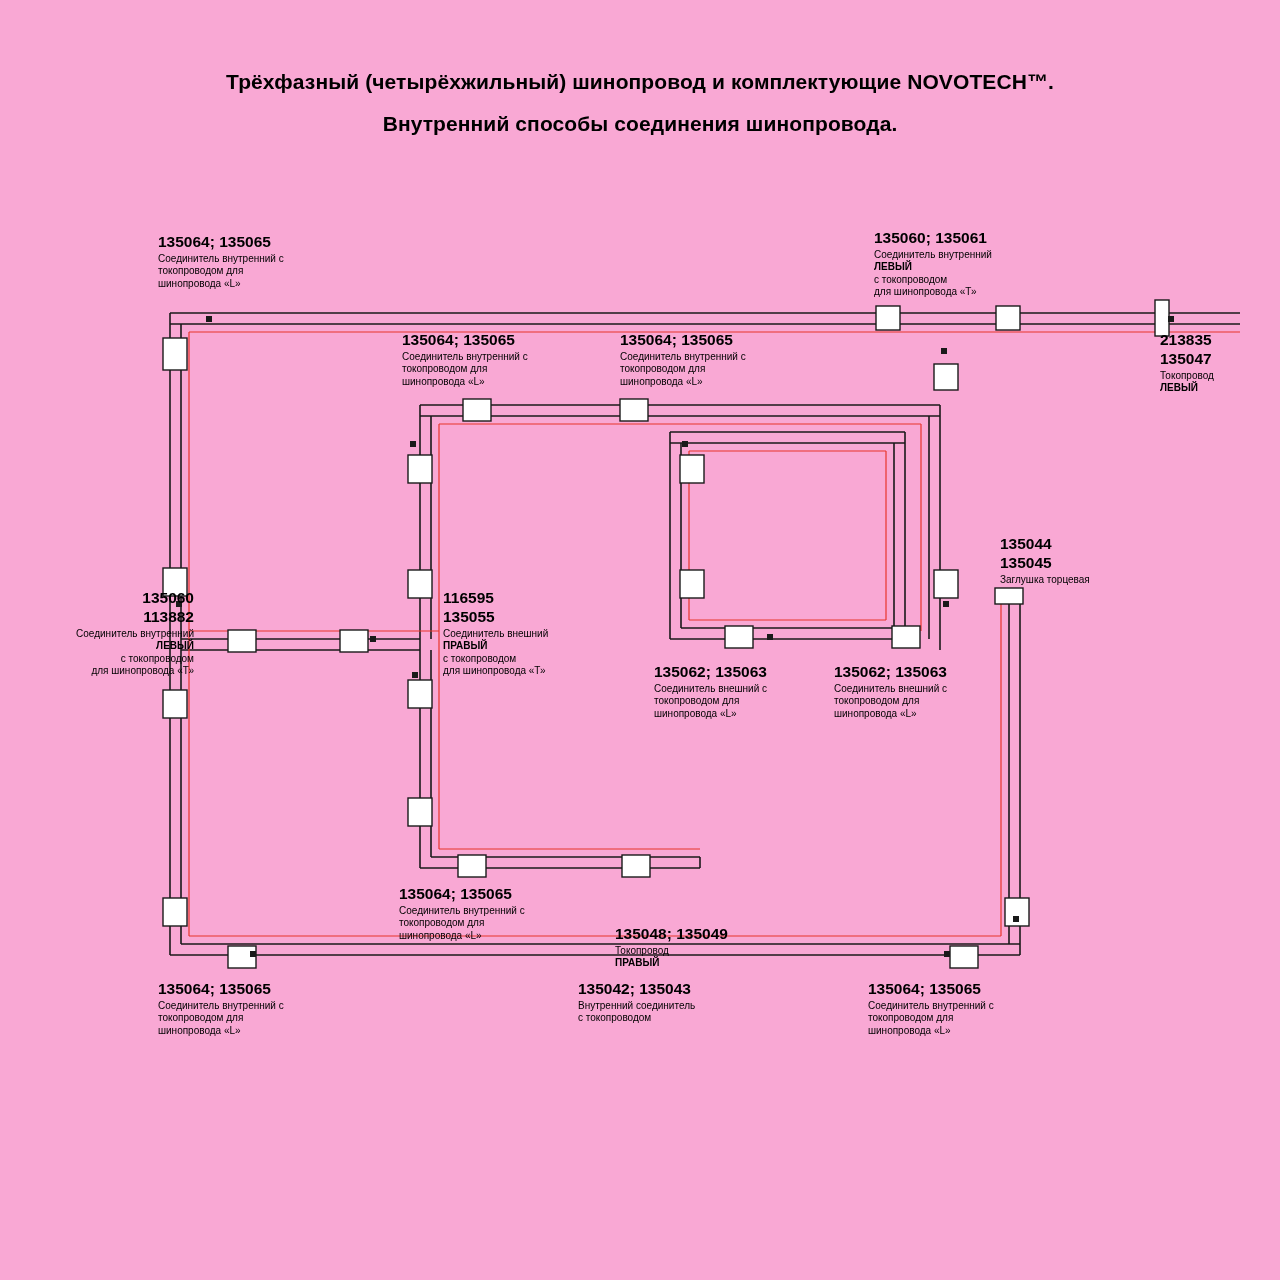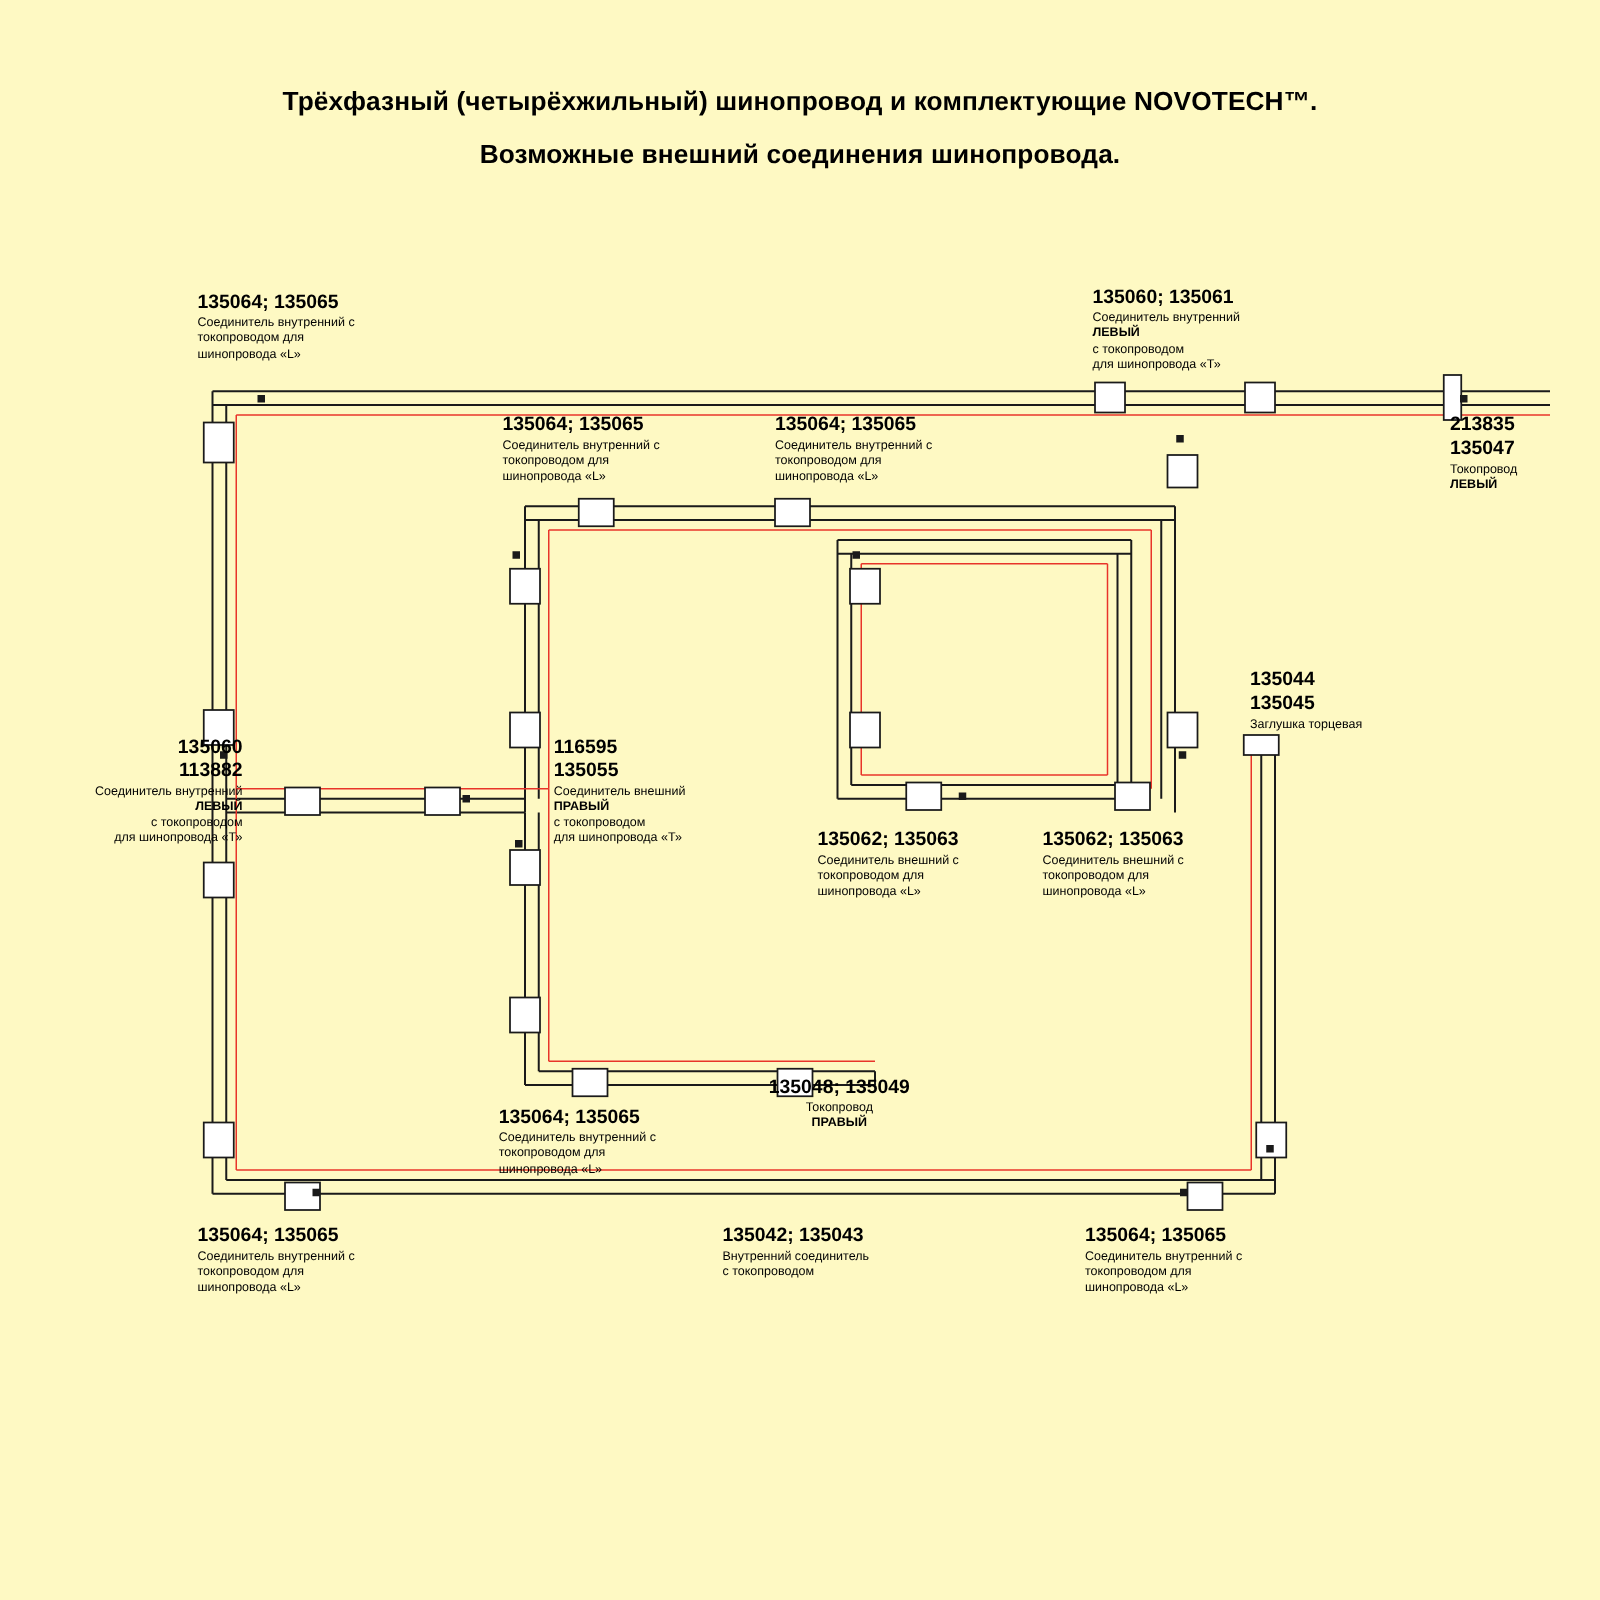--- a/index.html
+++ b/index.html
@@ -4,21 +4,21 @@
 <style>
   html, body {
     margin: 0;
     padding: 0;
     background: #ffffff;
   }
   #page {
     position: relative;
     width: 1280px;
     height: 1280px;
-    background: #fef9c3;
+    background: #f9a8d4;
     font-family: "Liberation Sans", sans-serif;
     overflow: hidden;
   }
   .title {
     position: absolute;
     left: 0;
     width: 1280px;
     text-align: center;
     font-weight: bold;
     font-size: 21px;
@@ -53,21 +53,21 @@
     width: 1280px;
     height: 1280px;
   }
 </style>
 </head>
 <body>
 
 <div id="page">
 
   <div class="title" id="title-line1">Трёхфазный (четырёхжильный) шинопровод и комплектующие NOVOTECH™.</div>
-  <div class="title" id="title-line2">Возможные внешний соединения шинопровода.</div>
+  <div class="title" id="title-line2">Внутренний способы соединения шинопровода.</div>
 
   <svg class="diagram" viewBox="0 0 1280 1280">
 
     <g fill="none" stroke="#1a1a1a" stroke-width="1.6">
 
       <path d="M170,313 L1160,313"></path>
       <path d="M170,324 L1160,324"></path>
 
       <path d="M170,313 L170,955"></path>
       <path d="M181,324 L181,944"></path>
@@ -281,21 +281,21 @@
 
   <div class="label" style="left:399px; top:884px;">
     <div class="code">135064; 135065</div>
     <div class="desc">
       <div>Соединитель внутренний с</div>
       <div>токопроводом для</div>
       <div>шинопровода «L»</div>
     </div>
   </div>
 
-  <div class="label" style="left:615px; top:860px;text-align:center;">
+  <div class="label" style="left:615px; top:924px;">
     <div class="code">135048; 135049</div>
     <div class="desc">
       <div>Токопровод</div>
       <div><b>ПРАВЫЙ</b></div>
     </div>
   </div>
 
   <div class="label" style="left:158px; top:979px;">
     <div class="code">135064; 135065</div>
     <div class="desc">

